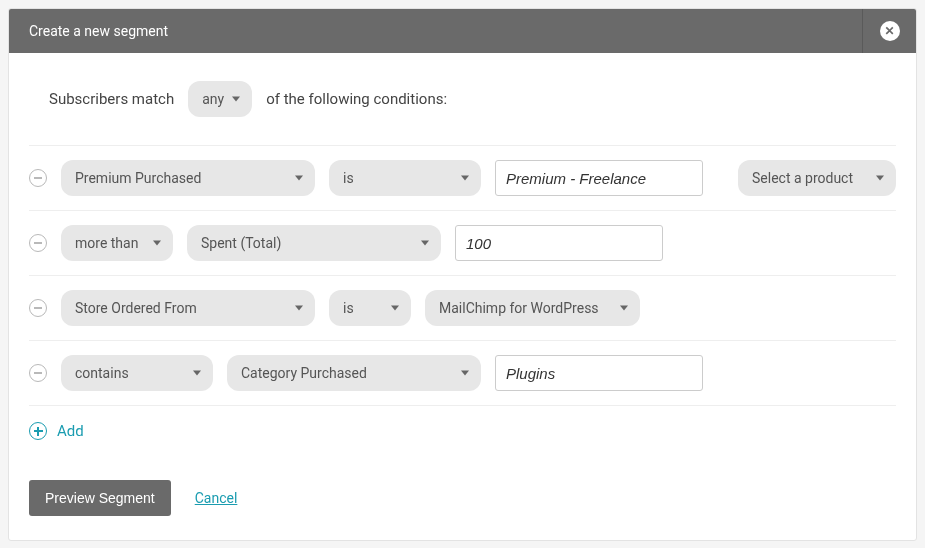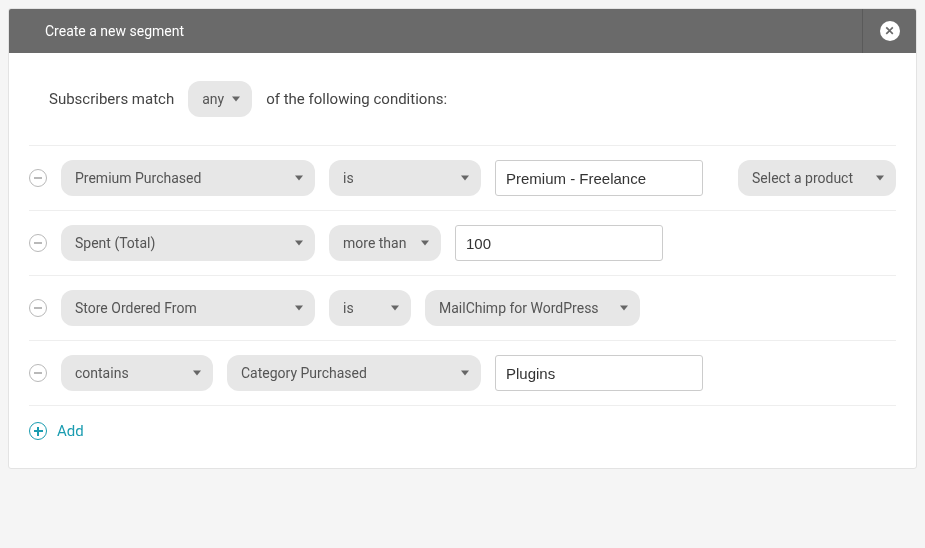--- a/index.html
+++ b/index.html
@@ -14,21 +14,20 @@
       background: #fff;
       border: 1px solid #e3e3e3;
       border-radius: 3px;
       overflow: hidden;
     }
     .modal-header {
       display: flex;
       align-items: stretch;
       background: #6a6a6a;
       color: #fff;
-      padding-left: 16px;
     }
     .modal-title {
       flex: 1;
       padding: 14px 20px;
       font-size: 14px;
       font-weight: 400;
     }
     .close-cell {
       width: 54px;
       border-left: 1px solid #5a5a5a;
@@ -118,20 +117,21 @@
     .op-select { width: 152px; }
     .op-select-sm { width: 82px; }
     .text-input {
       border: 1px solid #ccc;
       border-radius: 3px;
       padding: 8px 10px;
       font-size: 15px;
       color: #333;
       height: 36px;
       background: #fff;
+      font-style: italic;
     }
     .text-input.wide { width: 208px; }
     .extra-select { width: 158px; margin-left: auto; justify-content: space-between; white-space: nowrap; }
     .extra-select .label-txt { padding-right: 6px; }
     .store-select { width: 215px; }
     .add-row {
       display: flex;
       gap: 10px;
       padding: 16px 0 8px 0;
       color: #1a9cb0;
@@ -224,26 +224,26 @@
         <div class="select extra-select">
           <span class="label-txt">Select a product</span>
           <span class="chevron"></span>
         </div>
       </div>
 
       <div class="cond-row">
         <div class="remove-btn">
           <div class="remove-minus"></div>
         </div>
-        <div class="select field-select">
-          <span>Spent (Total)</span>
-          <span class="chevron"></span>
-        </div>
         <div class="select" style="width:112px">
           <span>more than</span>
+          <span class="chevron"></span>
+        </div>
+        <div class="select field-select">
+          <span>Spent (Total)</span>
           <span class="chevron"></span>
         </div>
         <input type="text" class="text-input wide" value="100" style="">
       </div>
 
       <div class="cond-row">
         <div class="remove-btn">
           <div class="remove-minus"></div>
         </div>
         <div class="select field-select">
@@ -278,15 +278,19 @@
     </div>
 
     <div class="add-row">
       <div class="add-circle">
         <div class="add-plus-h"></div>
         <div class="add-plus-v"></div>
       </div>
       <span>Add</span>
     </div>
 
+    <div class="footer">
+      <button class="btn-primary">Preview Segment</button>
+      <a class="link-cancel">Cancel</a>
+    </div>
 
   </div>
 </div>
 
 </body></html>

